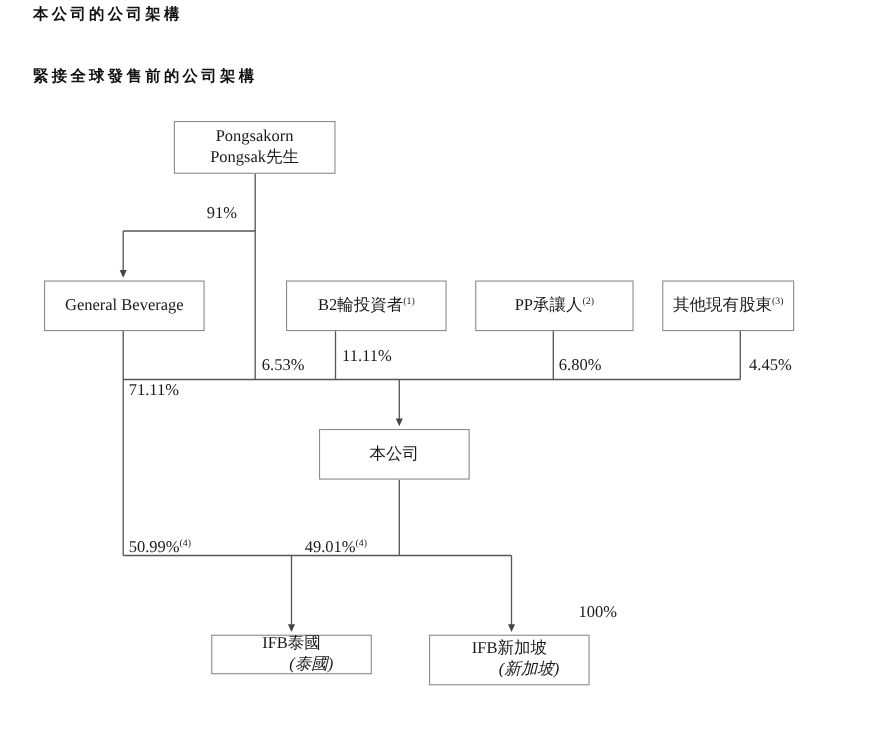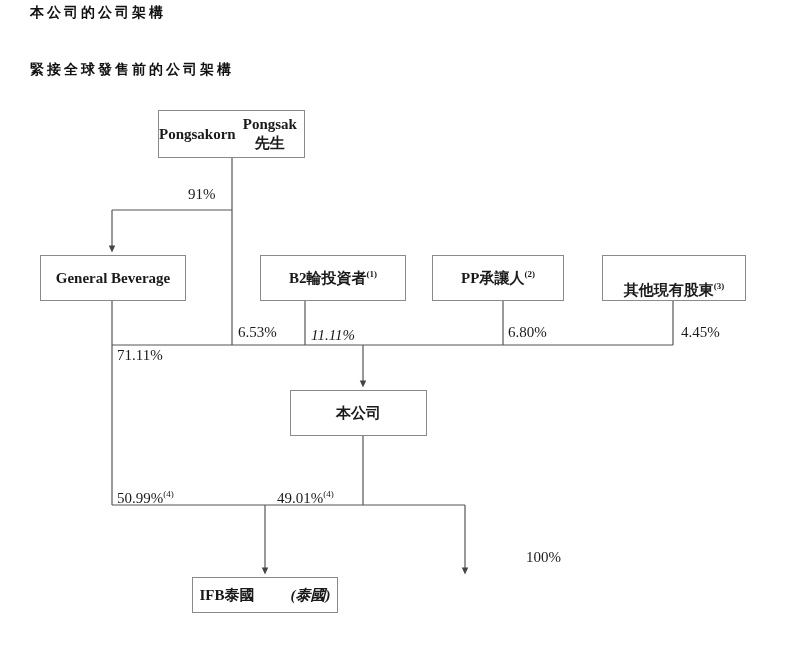--- a/index.html
+++ b/index.html
@@ -45,46 +45,45 @@
     height: 670px;
   }
 
   
   .node {
     position: absolute;
     box-sizing: border-box;
     border: 1px solid #8a8a8a;
     background: #ffffff;
     display: flex;
-    flex-direction: row;
+    flex-direction: column;
     align-items: center;
     justify-content: center;
     text-align: center;
     font-size: 15px;
     line-height: 1.25;
     color: #1a1a1a;
     z-index: 2;
-    font-weight: bold;
   }
   .node .line2 {
     font-style: italic;
     margin-left: 36px;
   }
   .node sup {
     font-size: 9px;
     vertical-align: super;
     line-height: 0;
   }
 
   
   #node-pongsakorn      { left: 158px; top: 110px; width: 147px; height: 48px; }
   #node-general-beverage{ left: 40px;  top: 255px; width: 146px; height: 46px; }
   #node-b2-investors    { left: 260px; top: 255px; width: 146px; height: 46px; }
-  #node-pp-transferee   { left: 432px; top: 255px; width: 132px; height: 46px; }
-  #node-other-holders   { left: 602px; top: 255px; width: 144px; height: 46px; align-items: flex-end; }
+  #node-pp-transferee   { left: 432px; top: 255px; width: 144px; height: 46px; }
+  #node-other-holders   { left: 602px; top: 255px; width: 120px; height: 46px; }
   #node-company         { left: 290px; top: 390px; width: 137px; height: 46px; }
   #node-ifb-thailand    { left: 192px; top: 577px; width: 146px; height: 36px; }
   #node-ifb-singapore   { left: 390px; top: 577px; width: 146px; height: 46px; }
 
   
   .edge-label {
     position: absolute;
     font-size: 15px;
     color: #1a1a1a;
     white-space: nowrap;
@@ -92,21 +91,21 @@
     background: transparent;
   }
   .edge-label sup {
     font-size: 9px;
     vertical-align: super;
     line-height: 0;
   }
   #label-91   { left: 188px; top: 186px; }
   #label-7111 { left: 117px; top: 324px; margin-top: 23px; }
   #label-653  { left: 238px; top: 324px; }
-  #label-1111 { left: 311px; top: 327px; font-style: italic; }
+  #label-1111 { left: 311px; top: 316px; }
   #label-680  { left: 508px; top: 324px; }
   #label-445  { left: 681px; top: 324px; }
   #label-5099 { left: 117px; top: 490px; }
   #label-4901 { left: 277px; top: 490px; }
   #label-100  { left: 478px; top: 549px; margin-left: 48px; }
 </style>
 </head>
 <body>
 
 <div class="heading" id="heading-main">本公司的公司架構</div>
@@ -173,20 +172,24 @@
 
   <div class="node" id="node-company">
     <span class="line1">本公司</span>
   </div>
 
   <div class="node" id="node-ifb-thailand">
     <span class="line1">IFB泰國</span>
     <span class="line2">(泰國)</span>
   </div>
 
+  <div class="node" id="node-ifb-singapore">
+    <span class="line1">IFB新加坡</span>
+    <span class="line2">(新加坡)</span>
+  </div>
 
   <div class="edge-label" id="label-91">91%</div>
 
   <div class="edge-label" id="label-7111">71.11%</div>
 
   <div class="edge-label" id="label-653">6.53%</div>
 
   <div class="edge-label" id="label-1111">11.11%</div>
 
   <div class="edge-label" id="label-680">6.80%</div>

